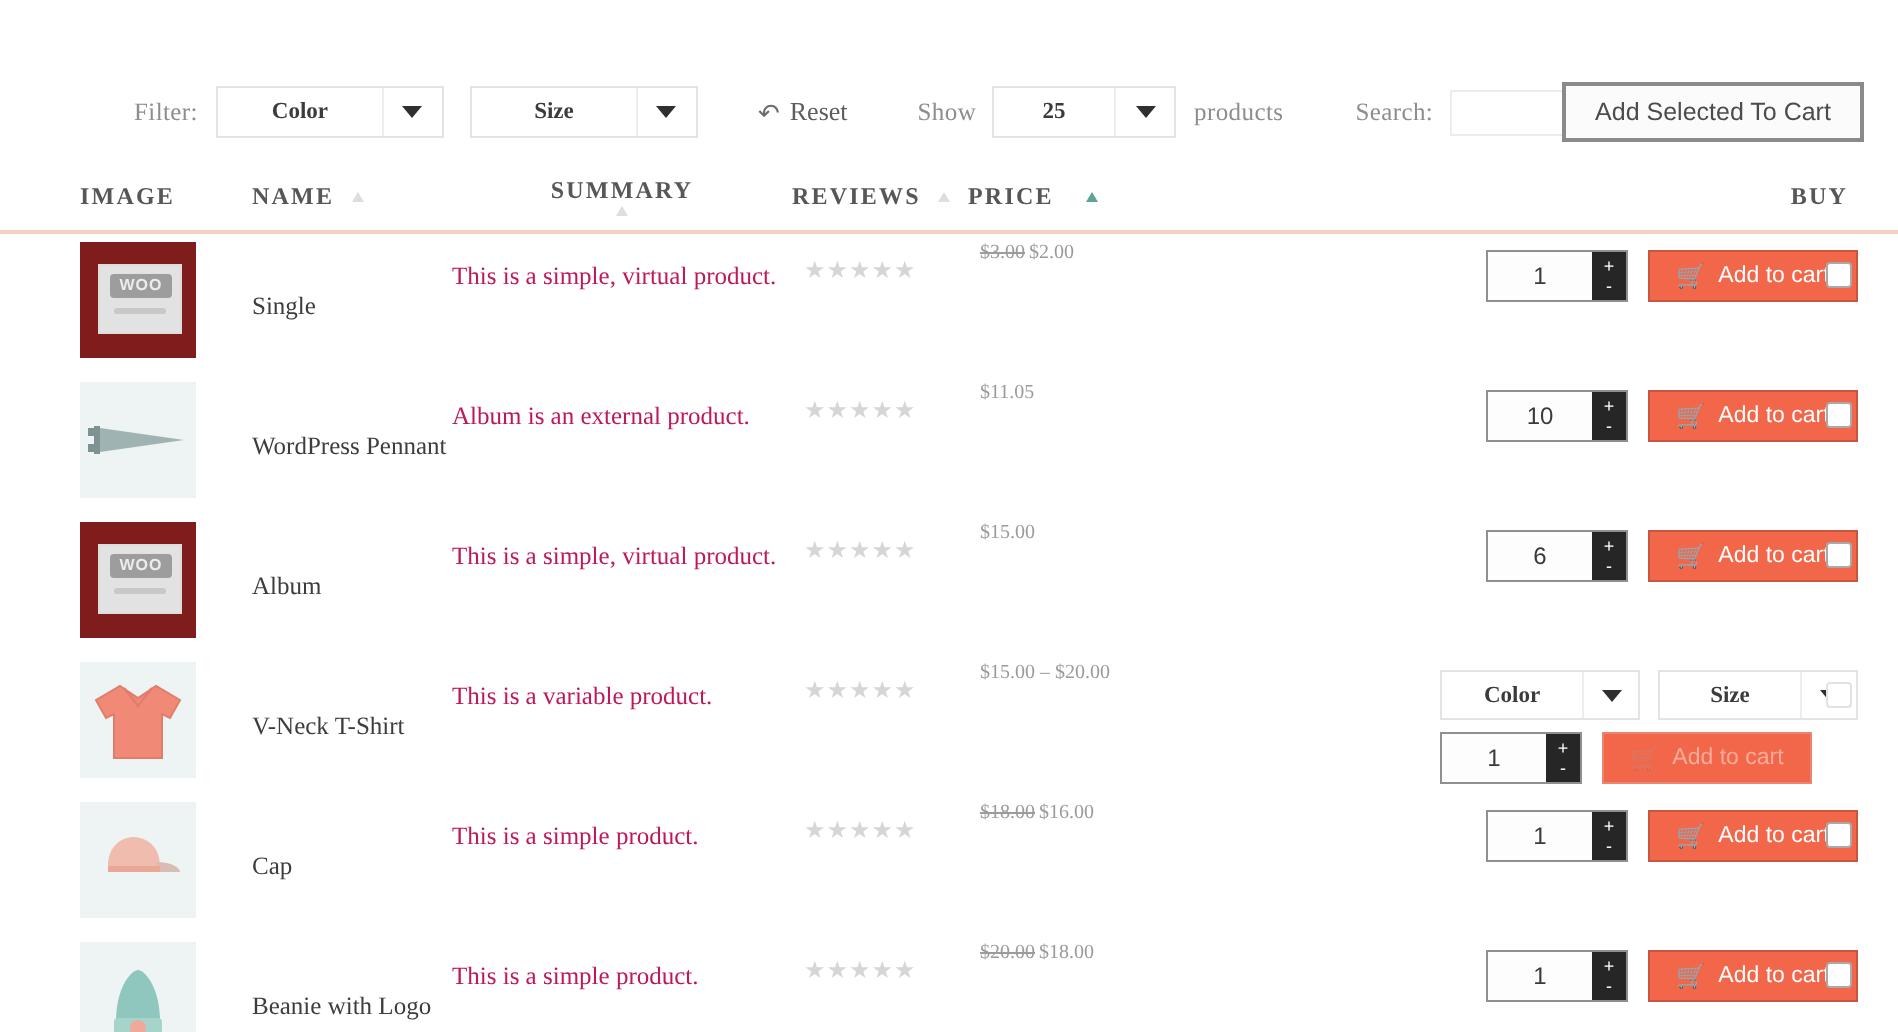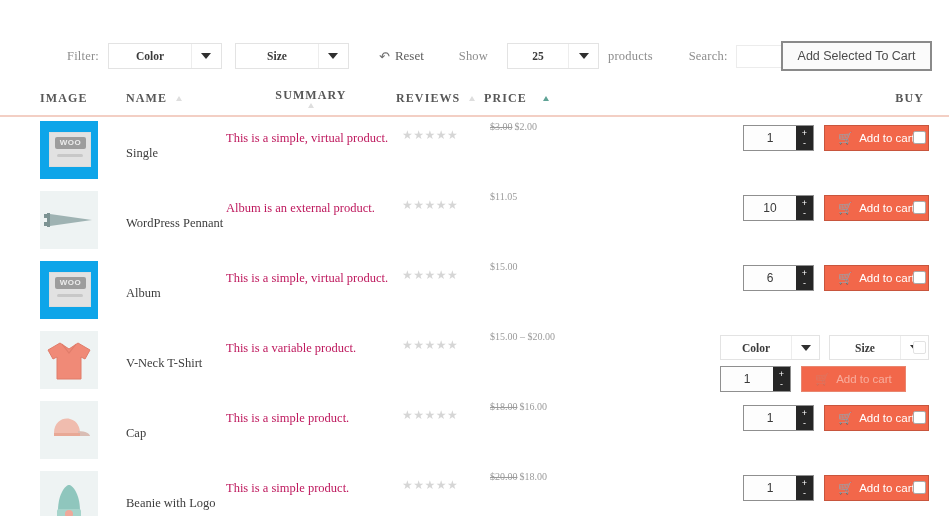--- a/index.html
+++ b/index.html
@@ -85,21 +85,21 @@
     line-height: 1;
     transform: scaleX(-1);
     display: inline-block;
   }
   .reset-text {
     font-size: 13px;
     color: #5d5d5d;
     font-family: "Liberation Serif", serif;
   }
 
-  .show-label { margin-left: 35px; margin-right: 19px; text-align: center; }
+  .show-label { margin-left: 35px; margin-right: 8px; text-align: center; }
   .show-select .sel-text { min-width: 40px; }
   .products-label { margin-left: 9px; }
 
   .search-label { margin-left: 36px; margin-right: 8px; }
   .search-input {
     width: 144px;
     height: 23px;
     border: 1px solid #ececec;
     background: #fff;
     box-sizing: border-box;
@@ -185,21 +185,21 @@
     flex: 0 0 62px;
     padding-top: 4px;
   }
   .thumb {
     width: 58px;
     height: 58px;
     background: #eef3f3;
     position: relative;
     overflow: hidden;
   }
-  .thumb.placeholder { background: #0ea5e9; }
+  .thumb.placeholder { background: #7f1d1d; }
   .ph-inner {
     position: absolute;
     left: 9px; top: 11px;
     width: 40px; height: 33px;
     background: #e2e2e2;
     border: 1px solid #dcdcdc;
   }
   .ph-woo {
     position: absolute;
     left: 5px; top: 4px;

